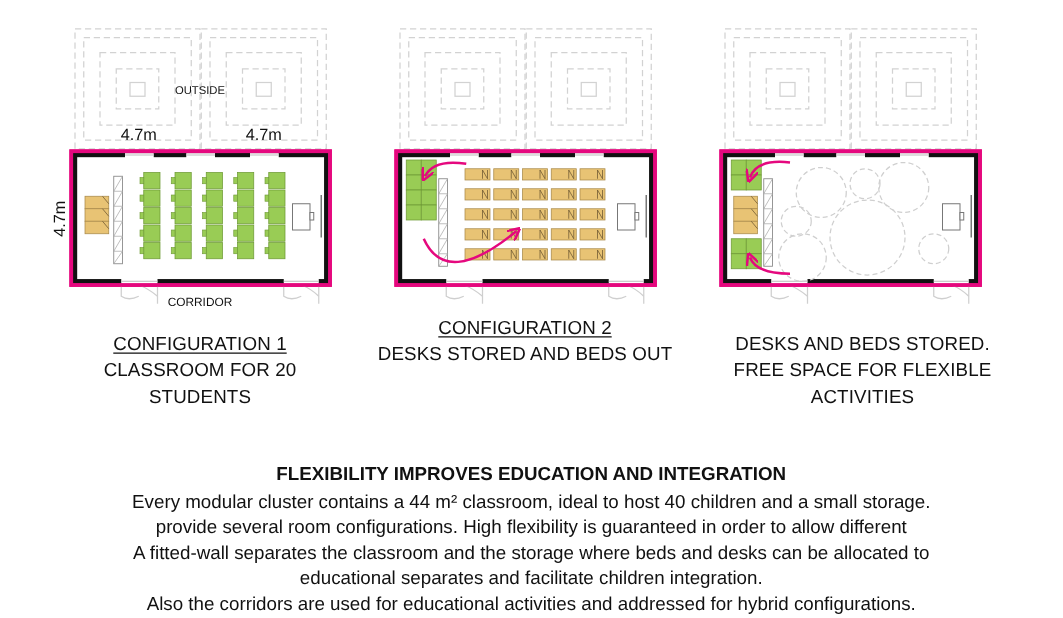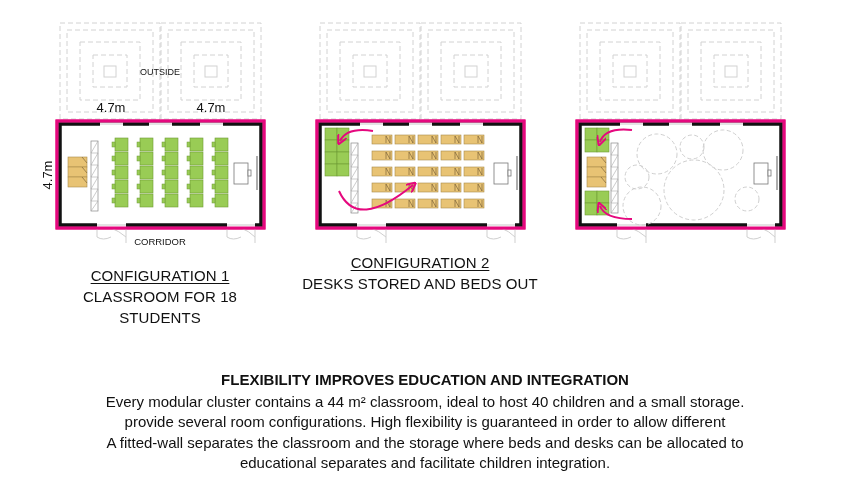--- a/index.html
+++ b/index.html
@@ -184,28 +184,31 @@
         <circle cx="170" cy="78" r="12"></circle>
       </g>
       <path d="M55 9 Q28 6 23 21" fill="none" stroke="#e5087e" stroke-width="2" marker-end="url(#arrowhead)"></path>
       <path d="M55 98 Q28 98 23 85" fill="none" stroke="#e5087e" stroke-width="2" marker-end="url(#arrowhead)"></path>
     </g>
   </g>
 </svg>
 
 <div class="caption" style="left:60px; top:265px; width:200px;">
   <span class="title">CONFIGURATION 1</span>
-  <span class="desc">CLASSROOM FOR 18 STUDENTS</span>
+  <span class="desc">CLASSROOM FOR 20 STUDENTS</span>
 </div>
 <div class="caption" style="left:300px; top:252px; width:240px;">
   <span class="title">CONFIGURATION 2</span>
   <span class="desc">DESKS STORED AND BEDS OUT</span>
 </div>
 <div class="caption" style="left:560px; top:265px; width:260px;">
+  <span class="desc">DESKS AND BEDS STORED.</span>
+  <span class="desc">FREE SPACE FOR FLEXIBLE ACTIVITIES</span>
 </div>
 
 <div class="body-text">
   <span class="heading">FLEXIBILITY IMPROVES EDUCATION AND INTEGRATION</span>
   <span class="line">Every modular cluster contains a 44 m² classroom, ideal to host 40 children and a small storage.</span>
   <span class="line">provide several room configurations. High flexibility is guaranteed in order to allow different</span>
   <span class="line">A fitted-wall separates the classroom and the storage where beds and desks can be allocated to</span>
   <span class="line">educational separates and facilitate children integration.</span>
+  <span class="line">Also the corridors are used for educational activities and addressed for hybrid configurations.</span>
 </div>
 
 </body></html>

